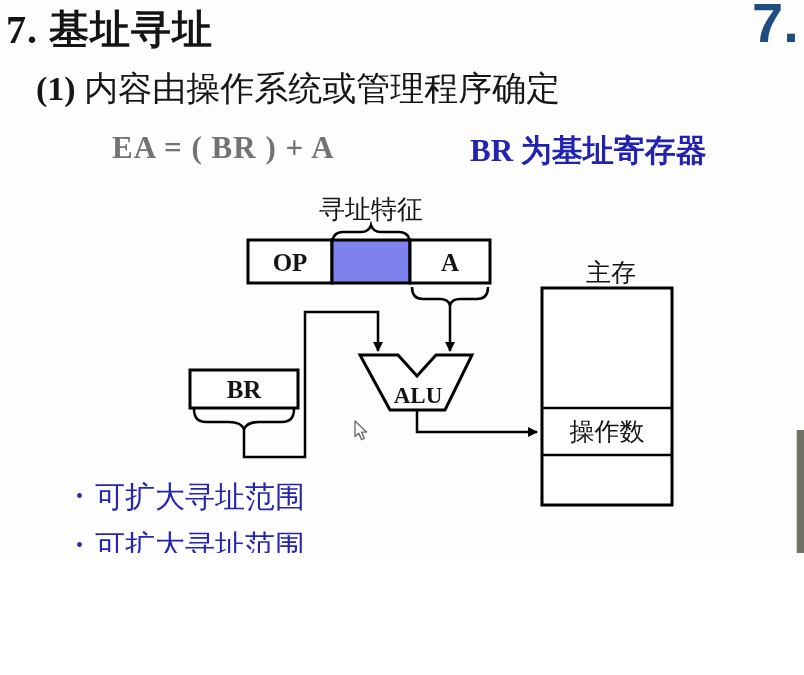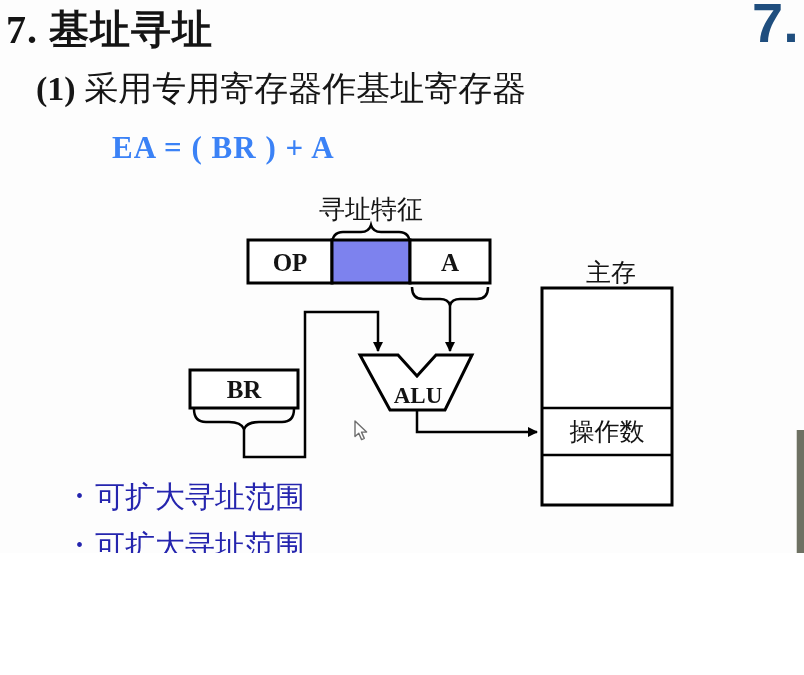--- a/index.html
+++ b/index.html
@@ -6,43 +6,44 @@
   #screen{
     position:relative;width:804px;height:553px;background:#fdfdfd;
     overflow:hidden;font-family:"Liberation Serif","DejaVu Serif",serif;color:#111;
   }
   .abs{position:absolute;white-space:nowrap;}
   .title{left:6px;top:2px;font-size:40px;font-weight:700;letter-spacing:1px;color:#141414;}
   .corner-num{left:752px;top:-10px;font-size:56px;font-weight:700;
     font-family:"Liberation Sans","DejaVu Sans",sans-serif;color:#1f4e7e;}
   .subtitle{left:36px;top:66px;font-size:34px;color:#161616;}
   .subtitle b{font-weight:700;}
-  .formula{left:112px;top:130px;font-size:31px;font-weight:700;color:#3b82f6;letter-spacing:1px;}
+  .formula{left:112px;top:130px;font-size:31px;font-weight:700;color:#737373;letter-spacing:1px;}
   .formula-note{left:470px;top:130px;font-size:31px;font-weight:700;color:#2121b2;}
   .bullet{left:76px;font-size:30px;color:#2525ae;}
   .bullet .marker{font-size:20px;vertical-align:4px;margin-right:12px;}
   .bullet b{font-weight:700;font-family:"Liberation Serif",serif;}
   #b1{top:477px;} #b2{top:526px;} #b3{top:575px;} #b4{top:626px;}
   #diagram{position:absolute;left:0;top:0;width:804px;height:675px;}
   .edge-bar{position:absolute;left:796px;width:8px;border-left:1.5px solid #d6d6d0;z-index:5;}
   .edge-bar.gray{top:430px;height:158px;background:#6e7163;}
   .edge-bar.dark{top:588px;height:87px;background:#1d1d18;}
   svg text{font-family:"Liberation Serif","DejaVu Serif",serif;}
 </style>
 </head>
 <body>
 
 <div id="screen">
 
   <div class="abs title">7. 基址寻址</div>
   <div class="abs corner-num">7.</div>
 
-  <div class="abs subtitle"><b>(1)</b><span> 采用专用寄存器作基址寄存器</span></div>
+  <div class="abs subtitle"><b>(1)</b><span> 内容由操作系统或管理程序确定</span></div>
 
   <div class="abs formula">EA = ( BR ) + A</div>
+  <div class="abs formula-note">BR 为基址寄存器</div>
 
   <svg id="diagram" viewBox="0 0 804 675">
     <defs>
       <marker id="arrow" markerUnits="userSpaceOnUse" markerWidth="12" markerHeight="10" refX="9" refY="5" orient="auto">
         <path d="M0,0 L10,5 L0,10 Z" fill="#000"></path>
       </marker>
     </defs>
 
     <text x="371" y="218" text-anchor="middle" font-size="26" fill="#141414">寻址特征</text>
     <path d="M332,245 Q332,232 343,232 L361,232 Q369,232 371,225 Q373,232 381,232 L399,232 Q410,232 410,245" fill="none" stroke="#000" stroke-width="2.5"></path>

